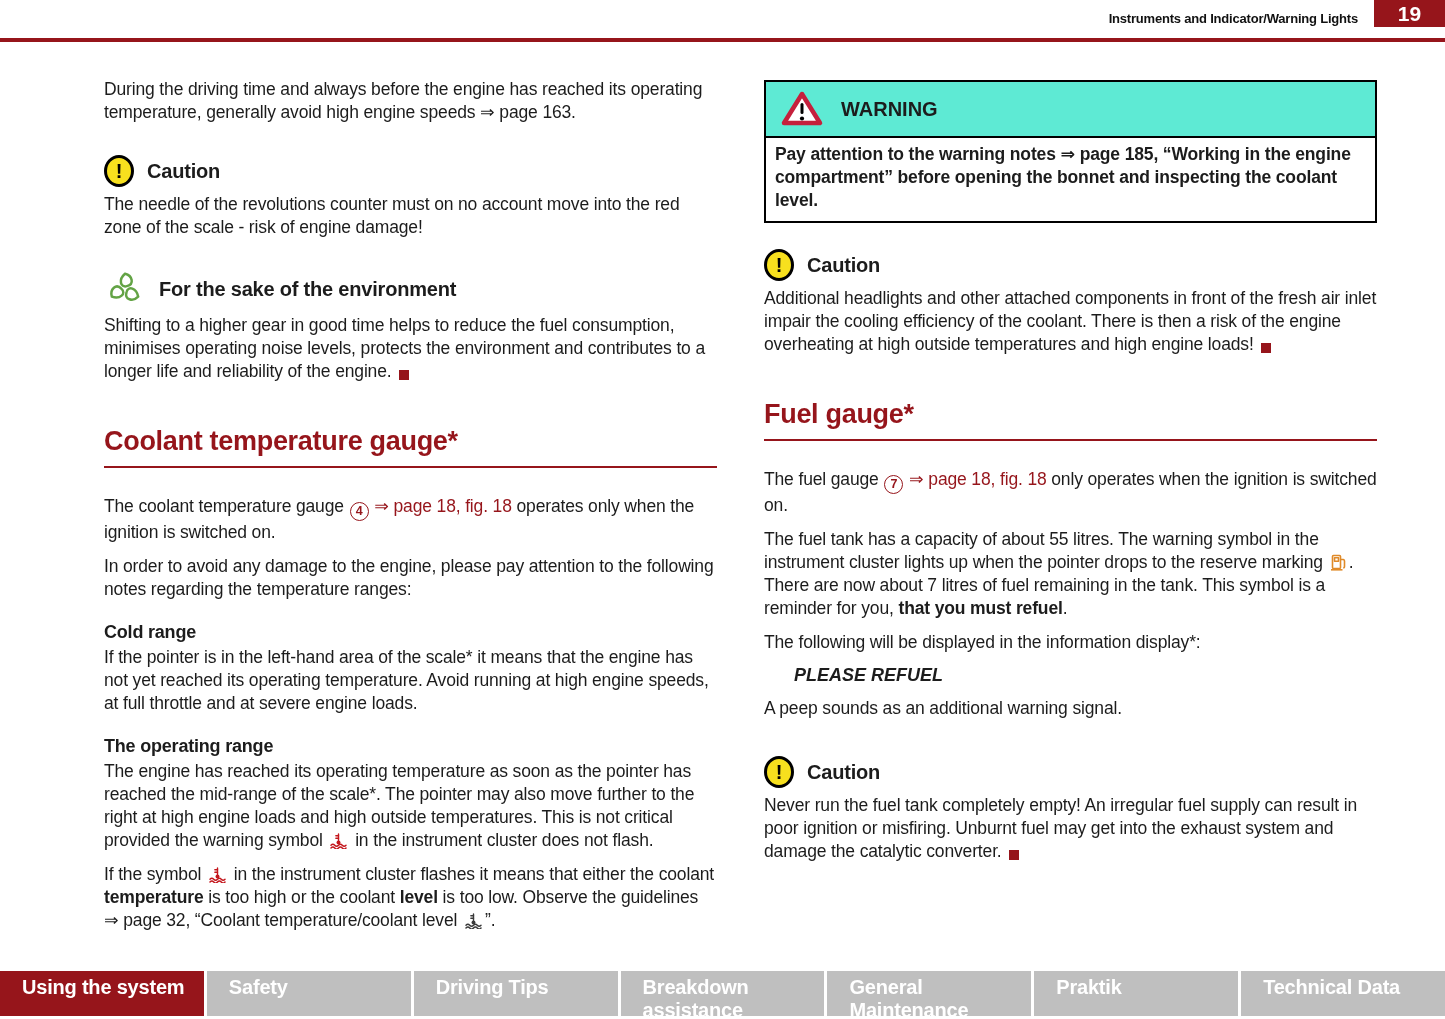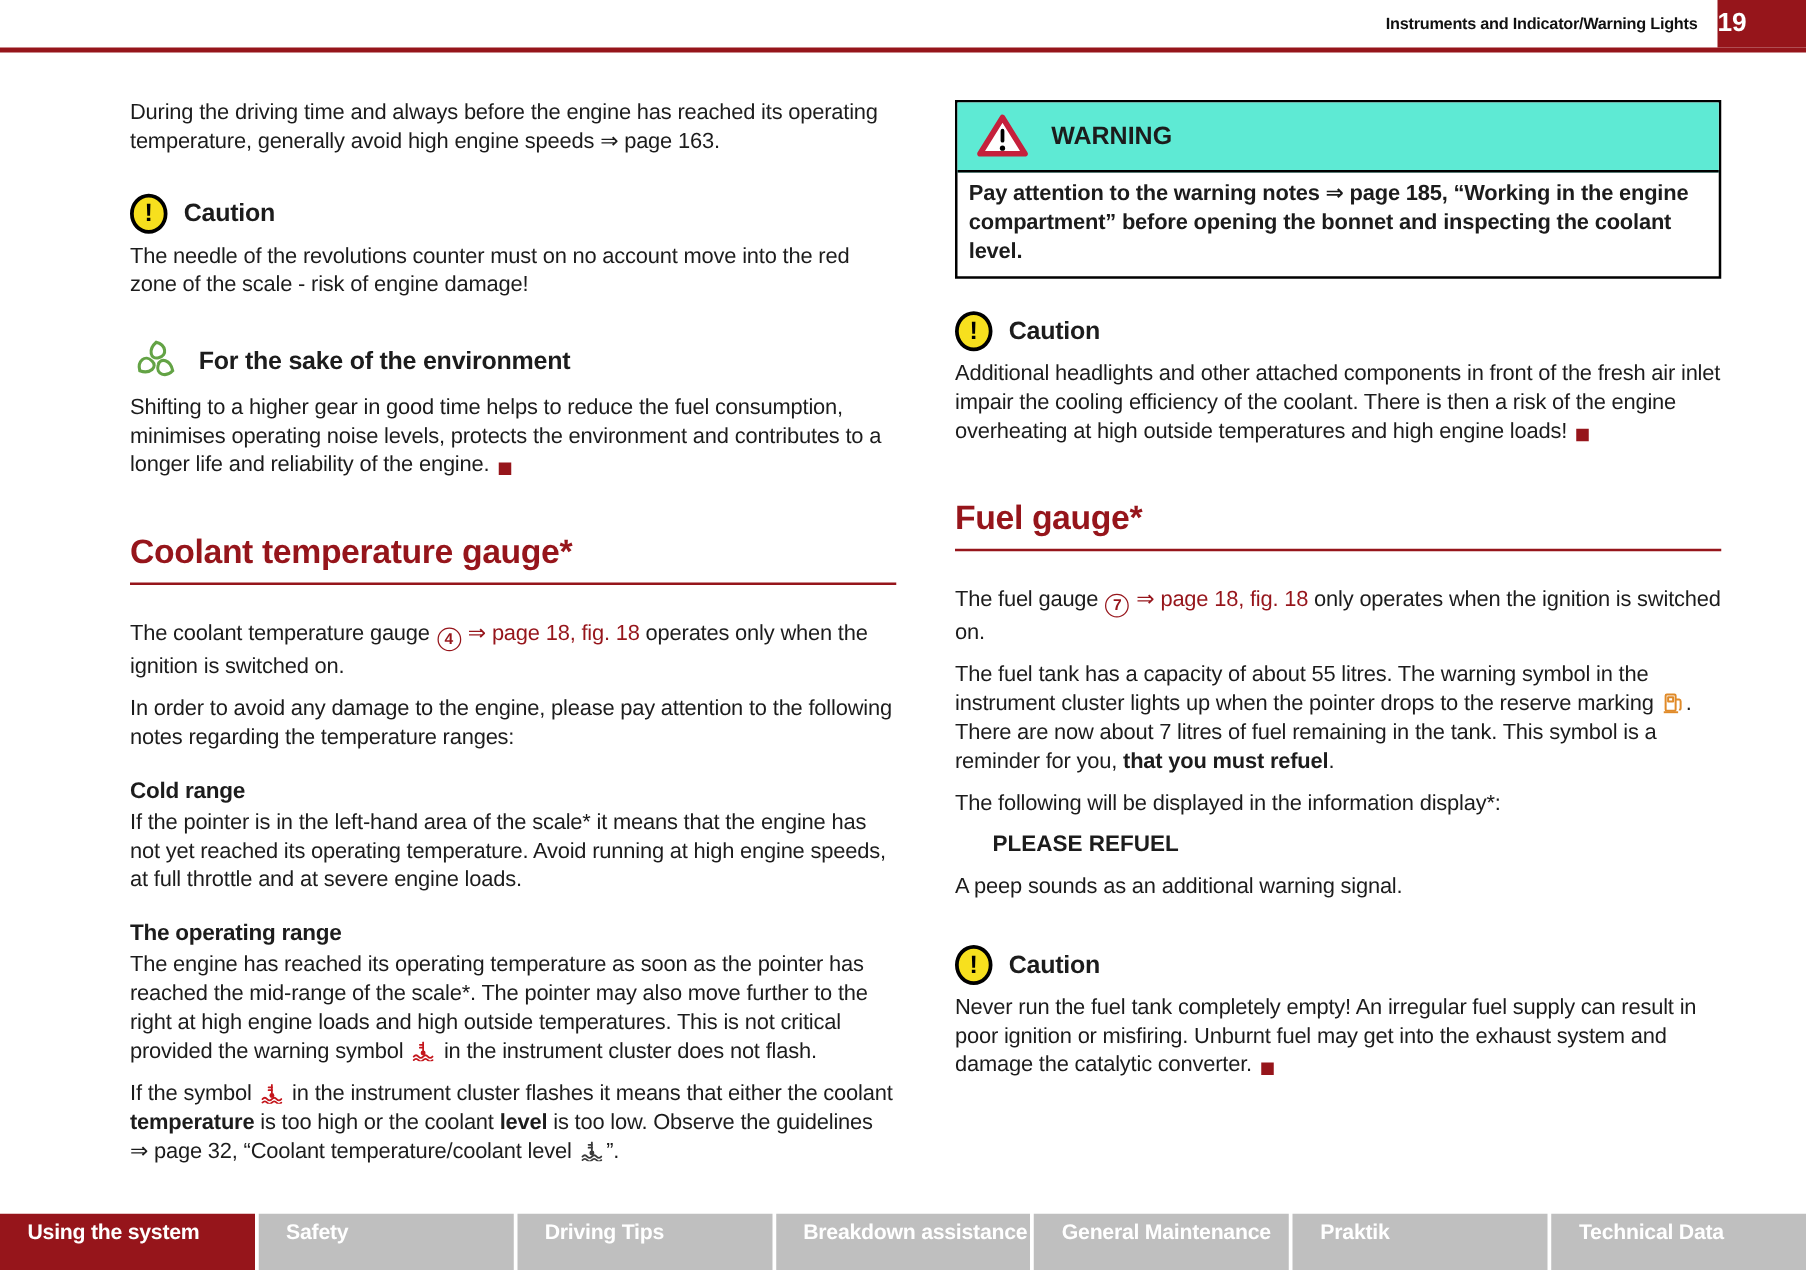--- a/index.html
+++ b/index.html
@@ -25,23 +25,23 @@
   .hdr-title{
     position:absolute;top:11px;right:87px;
     font-size:13px;font-weight:bold;color:#111;
     letter-spacing:-0.2px;
   }
   .hdr-rule{
     position:absolute;top:38px;left:0;right:0;height:4px;
     background:var(--accent);
   }
   .hdr-pagebox{
-    position:absolute;top:0;right:0;width:71px;height:38px;
+    position:absolute;top:0;right:0;width:71px;height:27px;
     background:var(--accent);
-    display:flex;align-items:center;
+    display:flex;align-items:center;justify-content:center;
     color:#fff;font-size:21px;font-weight:bold;
   }
   
   .col{position:absolute;width:613px;}
   .col-left{left:104px;top:78px;}
   .col-right{left:764px;top:80px;}
   .para{font-size:17.5px;line-height:23px;letter-spacing:-0.15px;}
   .seg-bold{font-weight:bold;}
   .seg-red{color:var(--accent);}
   .seg-circled{
@@ -69,35 +69,35 @@
   }
   .subhead{font-size:18px;font-weight:bold;letter-spacing:-0.2px;}
   
   .warning-box{border:2px solid #000;}
   .warning-head{
     background:#5eead4;border-bottom:2px solid #000;
     padding:8px 12px;display:flex;align-items:center;gap:15px;
   }
   .warning-title{font-size:20px;font-weight:bold;}
   .warning-body{padding:5px 9px 9px;font-weight:bold;font-size:17.5px;line-height:23px;letter-spacing:-0.15px;}
-  .display-msg{font-size:18px;font-weight:bold;margin-left:30px;}
+  .display-msg{font-size:18px;font-weight:bold;margin-left:30px;font-style:italic;}
   
   .mt-sm{margin-top:11px;}
   .mt-md{margin-top:21px;}
   .mt-lg{margin-top:31px;}
   .mt-xl{margin-top:43px;}
   .mt-xs{margin-top:6px;}
   
   .footer{
     position:absolute;left:0;right:0;bottom:3px;height:45px;
     display:flex;gap:3px;
   }
   .tab{
     flex:1;background:var(--tab-grey);color:#fff;
-    font-size:17px;font-weight:bold;letter-spacing:-0.2px;
+    font-size:20px;font-weight:bold;letter-spacing:-0.2px;
     padding:5px 0 0 22px;cursor:pointer;
   }
   .tab.active{background:var(--accent);}
 </style>
 </head>
 <body>
 
 <div class="page">
 
   <div class="hdr-title">Instruments and Indicator/Warning Lights</div>

